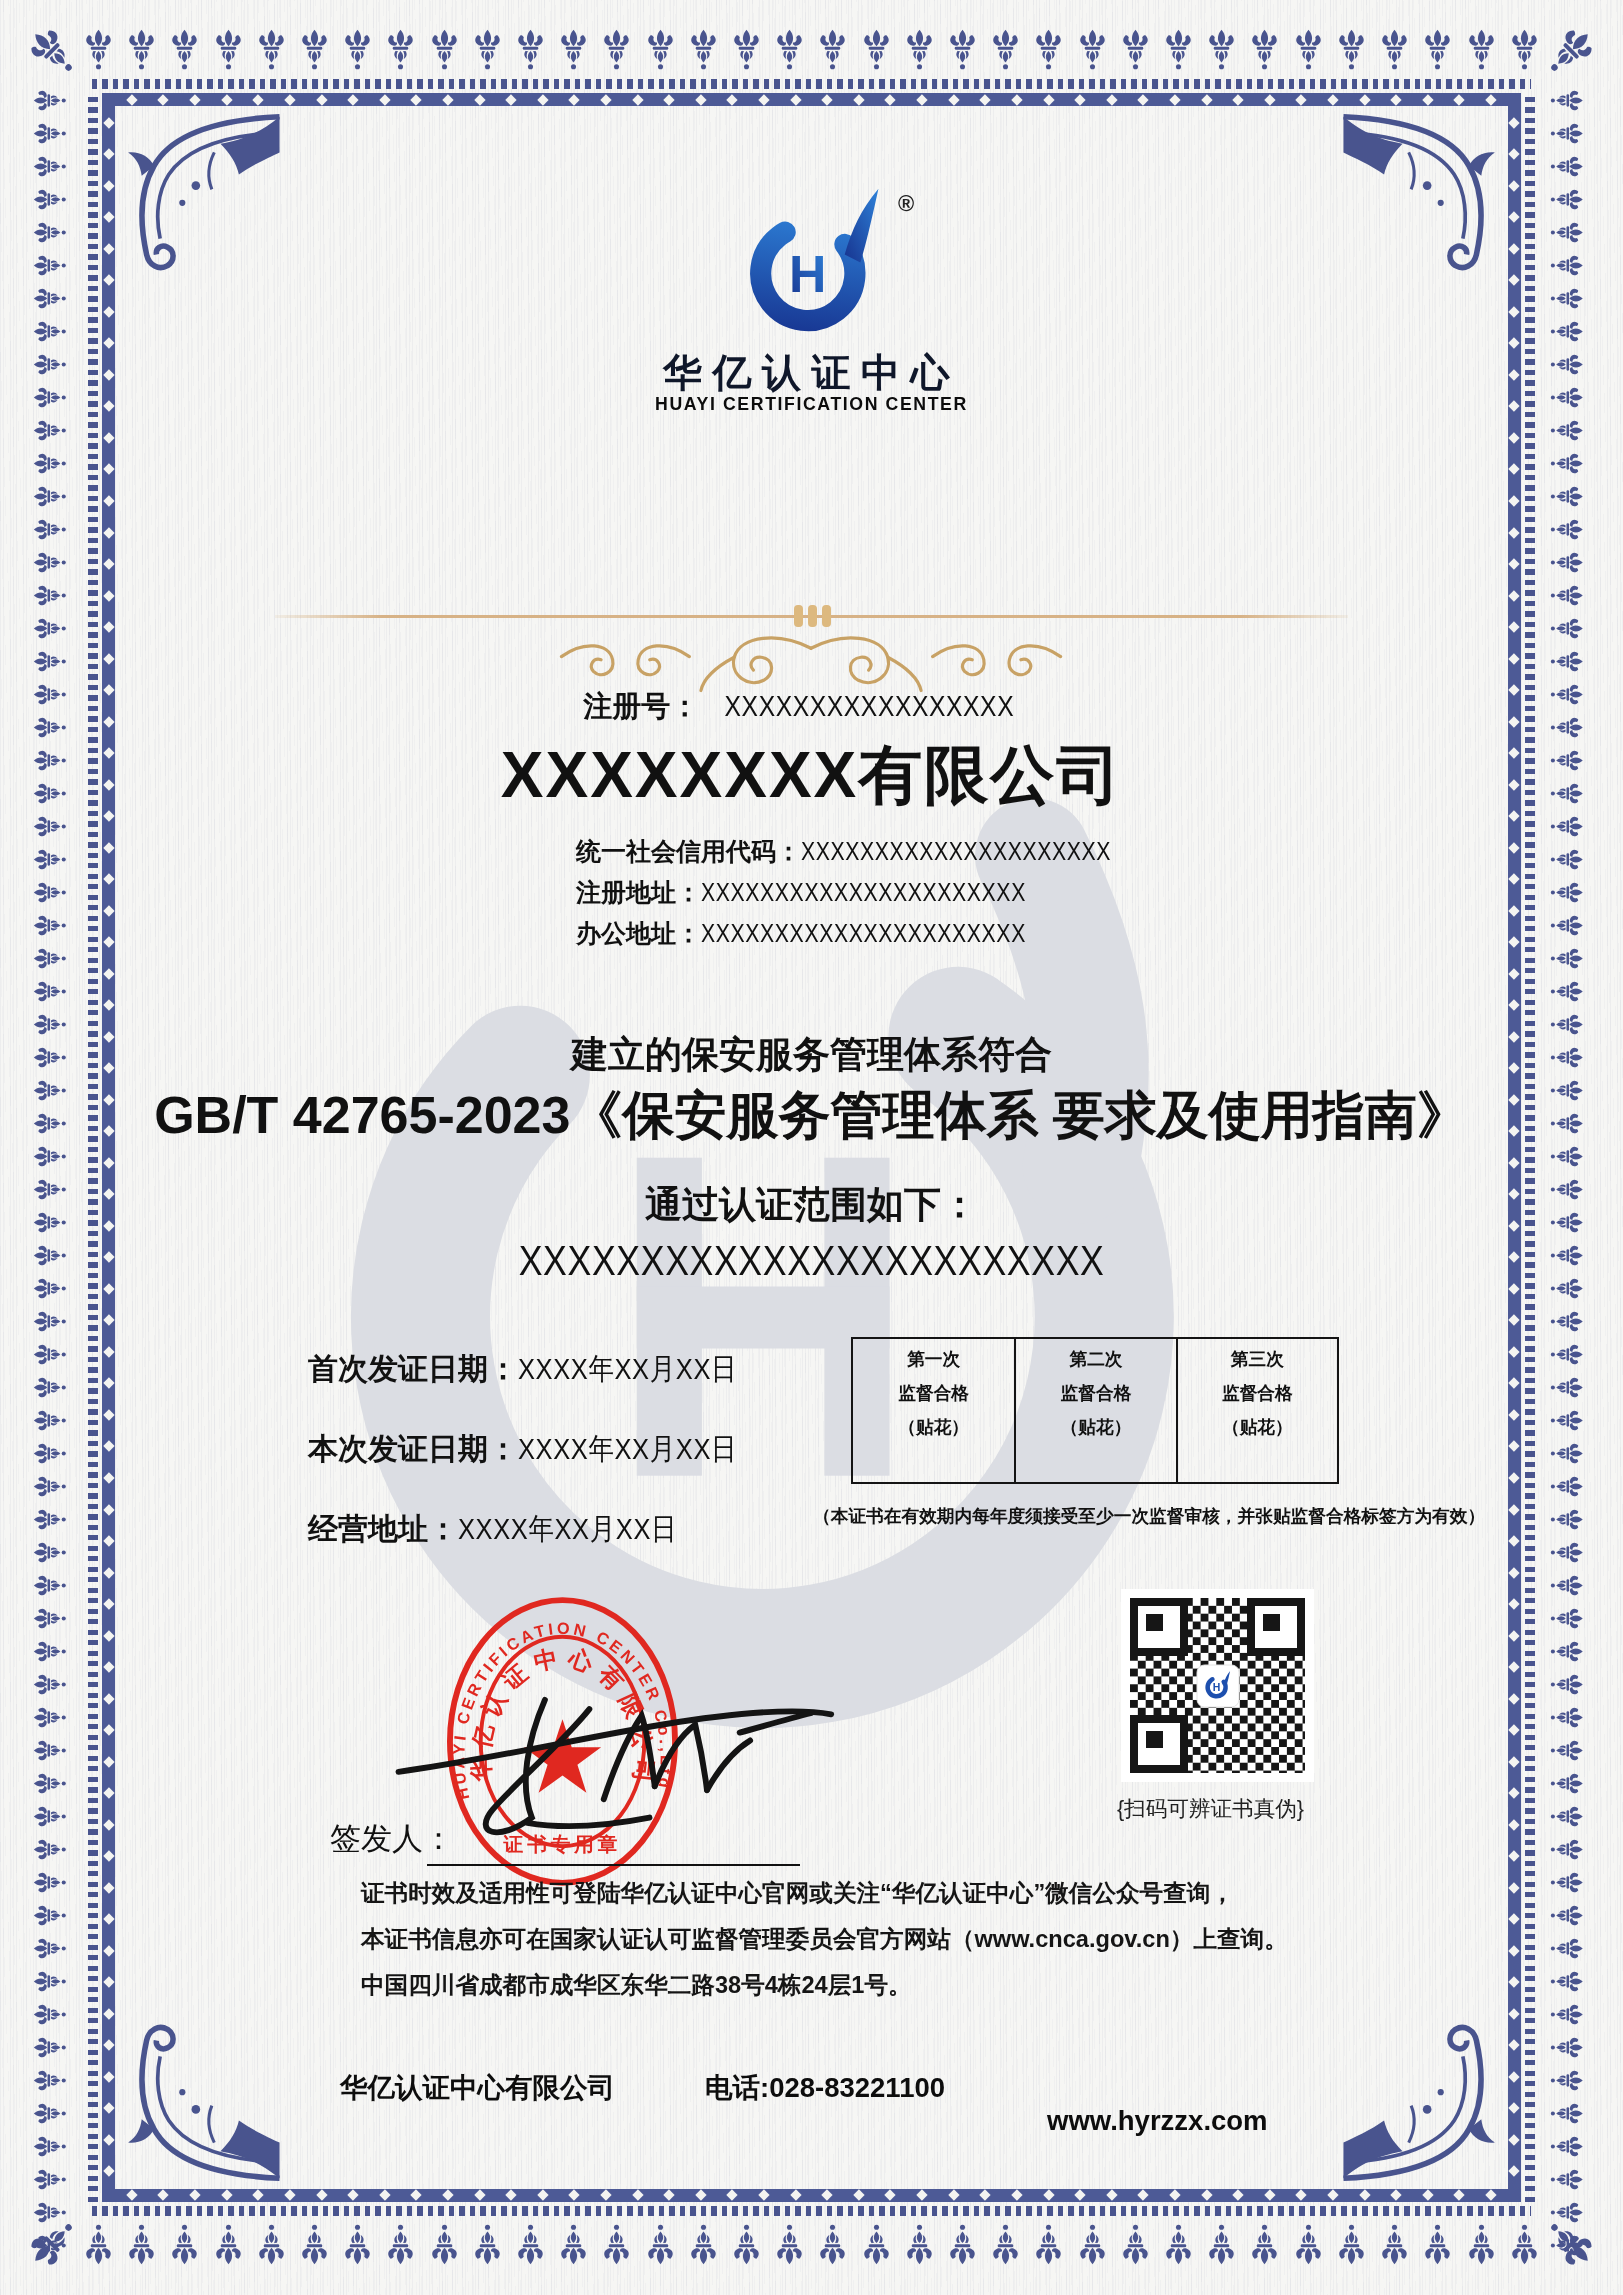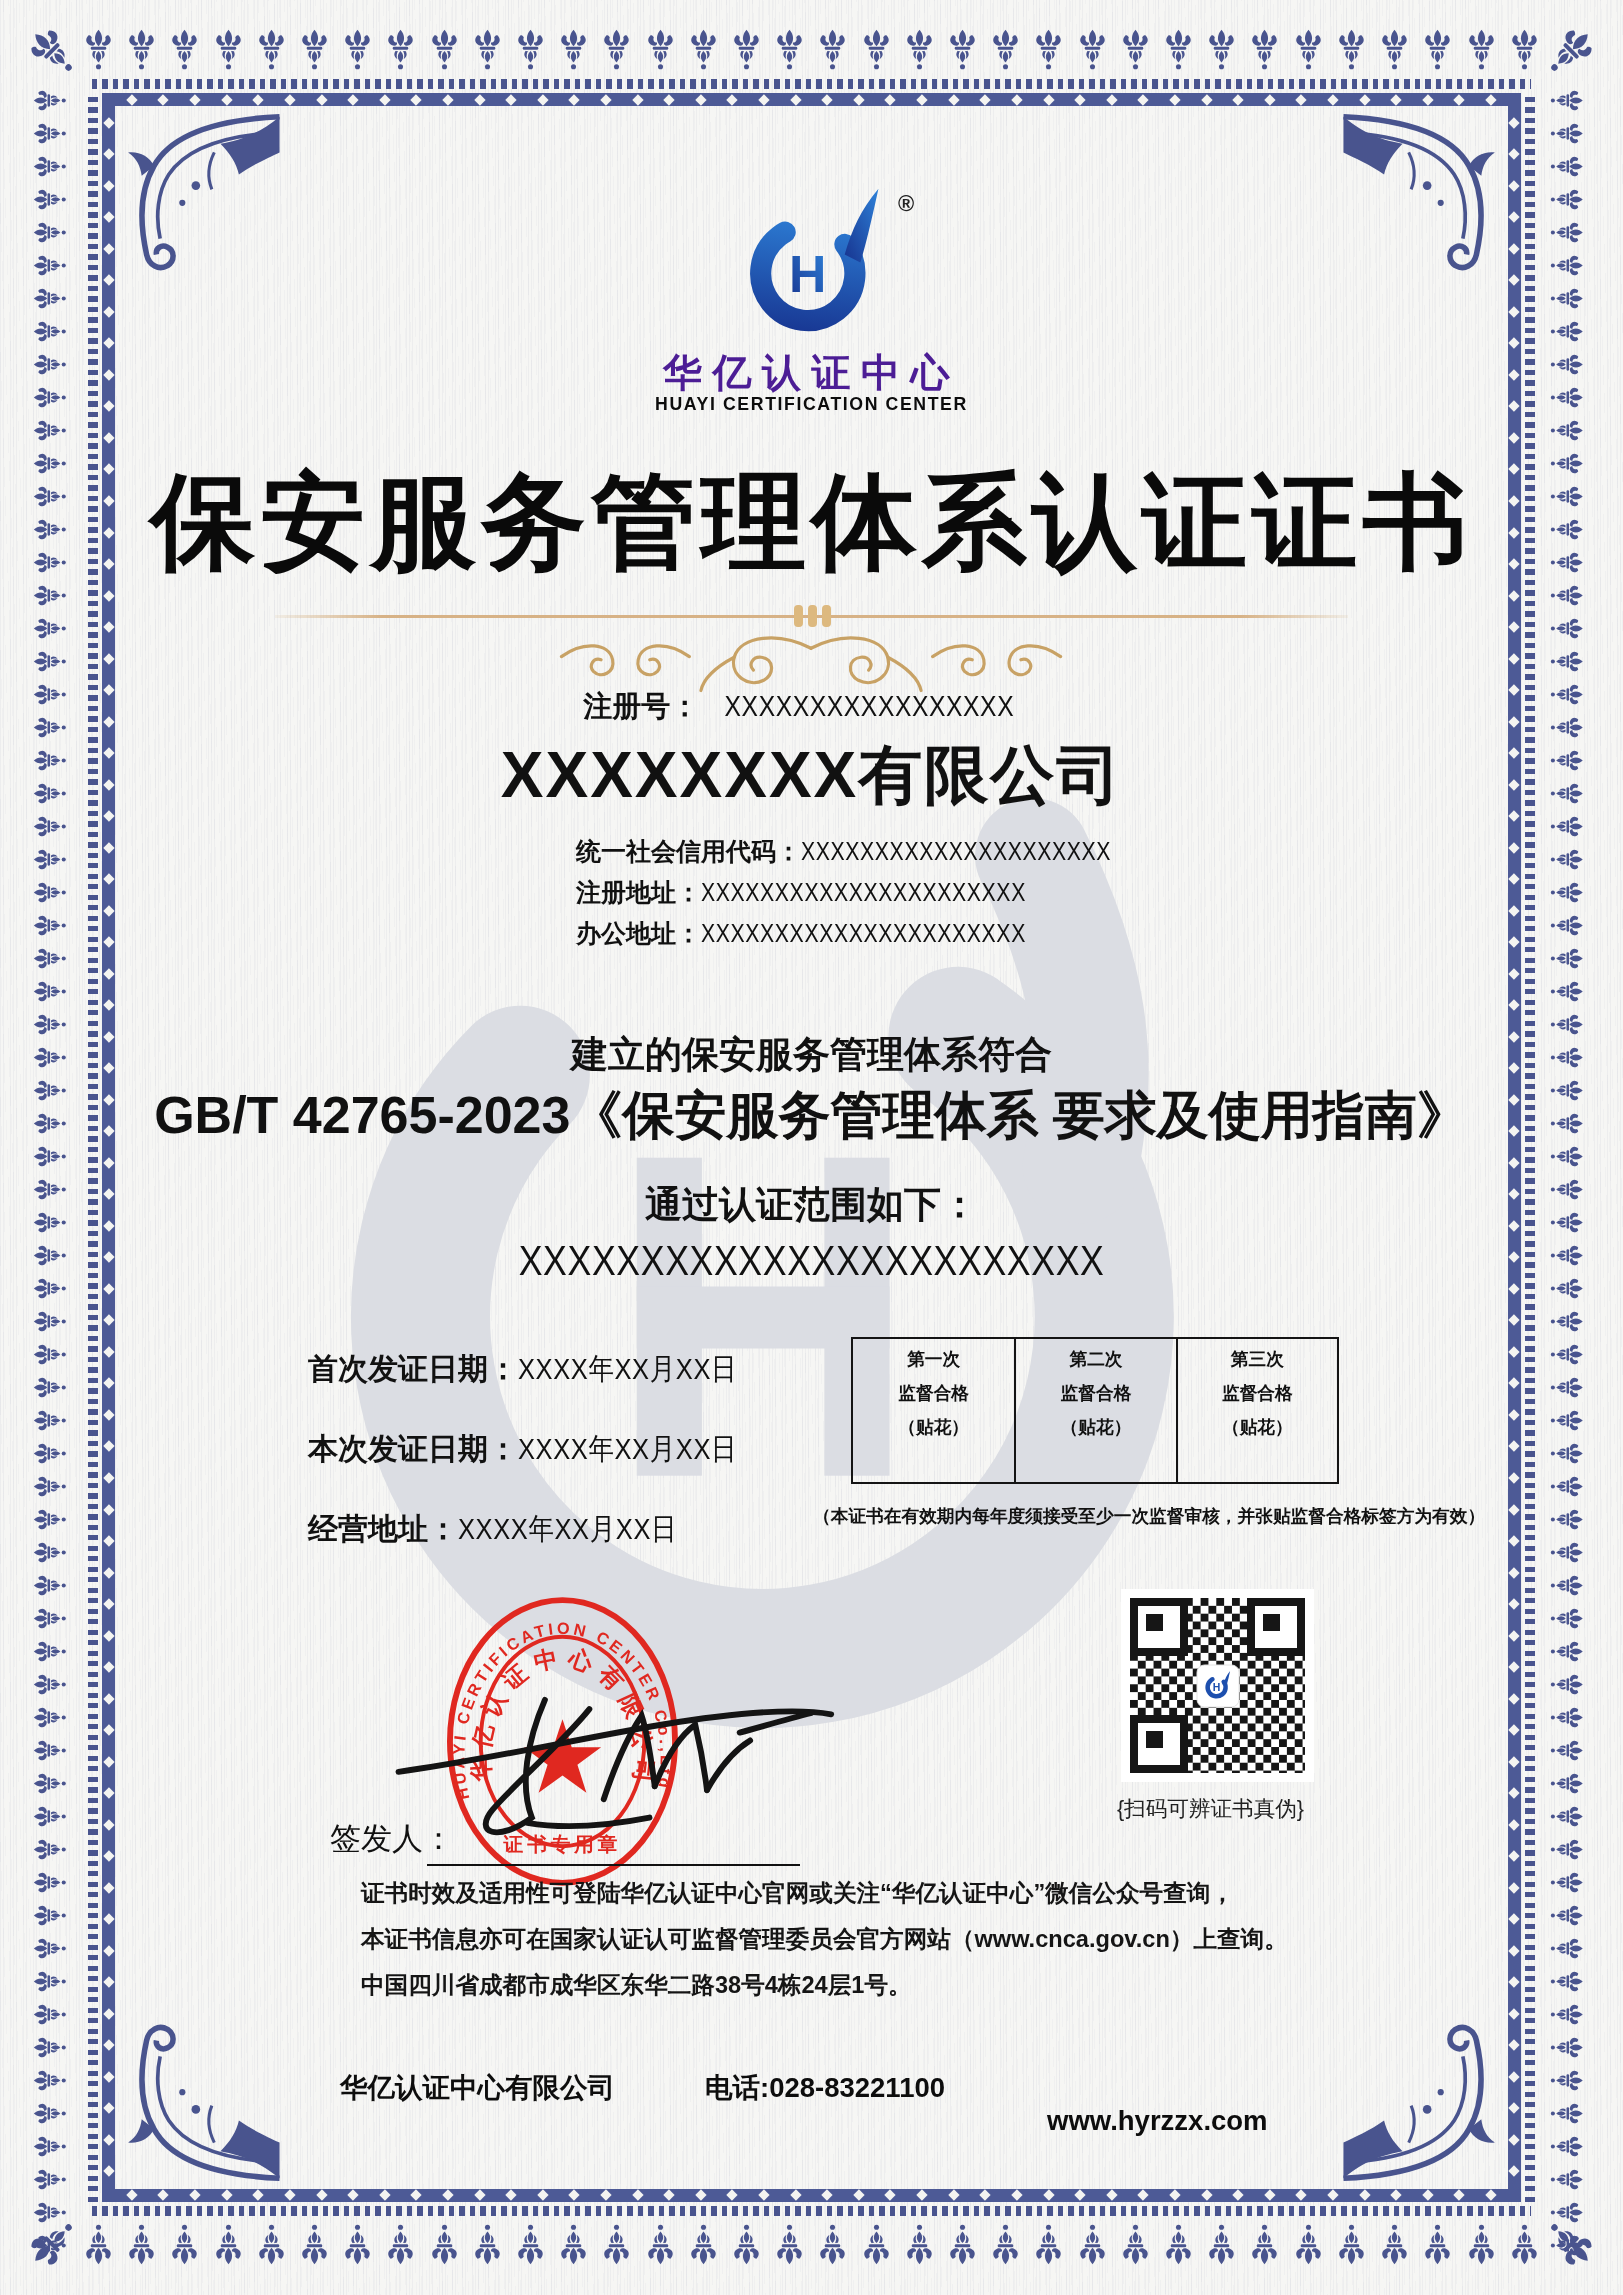--- a/index.html
+++ b/index.html
@@ -74,21 +74,21 @@
   .co-tr{right:122px;top:113px;transform:scaleX(-1);}
   .co-bl{left:122px;bottom:113px;transform:scaleY(-1);}
   .co-br{right:122px;bottom:113px;transform:rotate(180deg);}
   
   .wm{position:absolute;left:190px;top:703px;width:1256px;height:1132px;z-index:0;}
   
   .content{position:absolute;inset:0;z-index:3;}
   .cline{position:absolute;left:118px;right:118px;text-align:center;white-space:nowrap;}
   .logo-svg{position:absolute;left:734px;top:185px;width:157px;height:158px;}
   .logo-reg{position:absolute;left:898px;top:191px;font-size:22px;color:#222;font-weight:bold;}
-  .logo-cn{top:346px;font-size:39px;font-weight:900;letter-spacing:10.5px;color:#4c1d95;}
+  .logo-cn{top:346px;font-size:39px;font-weight:900;letter-spacing:10.5px;color:#0f172a;}
   .logo-en{top:394px;font-size:17.7px;font-weight:bold;letter-spacing:1.6px;color:#0c0c0c;}
   .title{top:453px;font-size:105px;font-weight:900;letter-spacing:5.2px;color:#0a0a0a;}
   .gold-line{position:absolute;left:275px;top:615px;width:1073px;height:3.3px;
     background:linear-gradient(90deg,rgba(201,162,103,0.1),#d7b286 10%,#d7b286 90%,rgba(201,162,103,0.1));}
   .gold-knot{position:absolute;left:789px;top:605px;width:47px;height:22px;display:flex;gap:5.2px;justify-content:center;}
   .gold-knot span{width:9.2px;height:22px;background:#ddb97f;border-radius:3.9px;}
   .swirls{position:absolute;left:523px;top:627px;width:576px;height:72px;}
   .regline{top:687px;font-size:29px;}
   .regline .lab{font-weight:bold;}
   .xs{display:inline-block;transform:scaleX(0.85);transform-origin:center;letter-spacing:0.7px;}
@@ -1055,21 +1055,20 @@
         </linearGradient>
       </defs>
       <circle cx="94" cy="112" r="60" fill="none" stroke="url(#lg)" stroke-width="27" stroke-dasharray="292 85" stroke-linecap="round" transform="rotate(-38 94 112)"></circle>
       <path d="M141,88 C150,56 162,30 184,4 C176,40 170,68 161,98 Z" fill="url(#lg)"></path>
       <text x="94" y="136" text-anchor="middle" font-size="66" font-weight="bold" fill="url(#lg)">H</text>
     </svg>
     <span class="logo-reg">®</span>
     <div class="cline logo-cn">华亿认证中心</div>
     <div class="cline logo-en">HUAYI CERTIFICATION CENTER</div>
 
-    <div class="cline title">保安服务管理体系认证证书</div>
 
     <div class="gold-line"></div>
     <div class="gold-knot">
         <span></span>
         <span></span>
         <span></span>
       </div>
     <svg class="swirls" viewBox="0 0 900 110">
       <g fill="none" stroke="#c8a265" stroke-width="5" stroke-linecap="round">
         <path d="M60,45 C95,20 135,24 140,50 C144,70 122,80 110,68 C102,59 110,46 122,50"></path>

